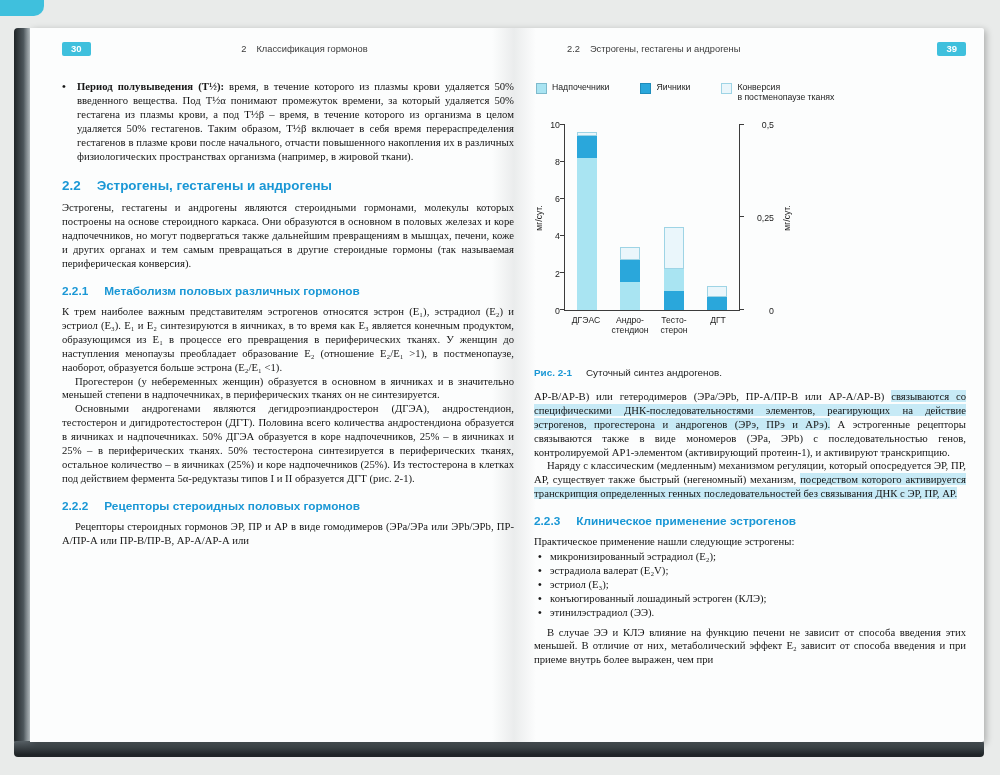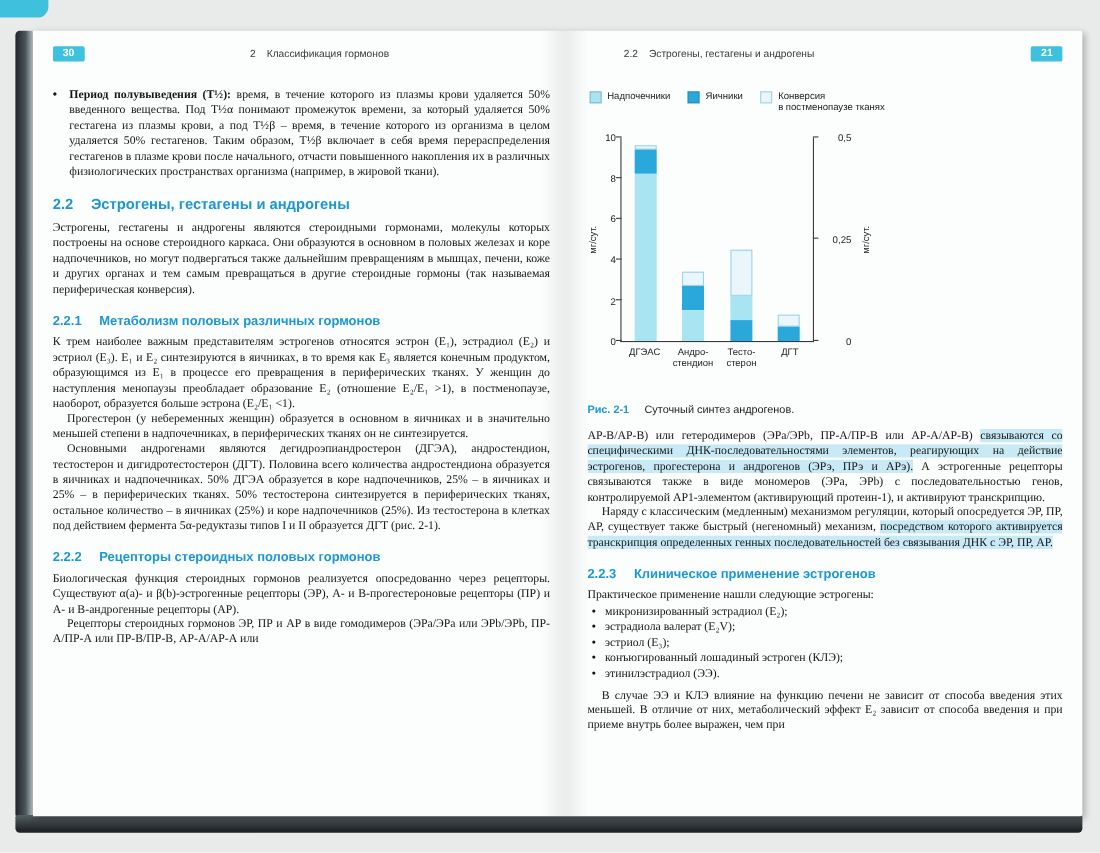--- a/index.html
+++ b/index.html
@@ -15,21 +15,21 @@
     border-radius:4px 0 0 4px; }
   .edge-bottom { position:absolute; left:14px; top:741px; width:970px; height:16px;
     background:linear-gradient(to bottom,#565f64,#1f2427 85%); border-radius:2px 2px 4px 4px; }
 
   .book { position:absolute; left:30px; top:28px; width:954px; height:714px;
     background:#fcfdfd; box-shadow:2px 2px 7px rgba(0,0,0,0.28); border-radius:0 2px 2px 0; }
   .gutter { position:absolute; left:462px; top:0; width:44px; height:100%;
     background:linear-gradient(to right,rgba(55,65,70,0),rgba(55,65,70,0.09) 50%,rgba(55,65,70,0)); }
 
   .page { position:absolute; top:8px; color:#161616; }
-  .page-left  { left:18px;  width:452px; height:700px; overflow:hidden; }
+  .page-left  { left:32px;  width:452px; height:700px; overflow:hidden; }
   .page-right { left:504px; width:432px; height:700px; overflow:hidden; }
 
   .pagehead { position:relative; height:16px; font-family:"Liberation Sans","DejaVu Sans",sans-serif;
     font-size:9.3px; color:#3a3a3a; margin-top:6px; }
   .badge { position:absolute; top:0; background:var(--badge-cyan,#2fb9d4); color:#fff; font-weight:bold;
     font-size:9.5px; line-height:14px; padding:0 9px; border-radius:2px; }
   .badge-left { left:0; }
   .badge-right { right:0; }
   .running-head { position:absolute; top:2px; white-space:nowrap;margin-left:33px; }
   .rh-center { left:0; right:0; text-align:center; }
@@ -50,21 +50,21 @@
   .bullet-item .body-p { flex:1; }
 
   .hl { background:var(--highlight,#c9ecf7); }
 
   .est-list { list-style:none; margin:1px 0 6px 4px; }
   .est-list li { display:flex; font-size:10.7px; line-height:13.9px; }
   .est-list .dot { width:12px; font-weight:bold; }
 
   
   .figure { font-family:"Liberation Sans","DejaVu Sans",sans-serif; margin-top:24px; margin-bottom:12px; }
-  .legend { display:flex; gap:16px; align-items:flex-start; font-size:8.7px; color:#222; margin:0 0 10px 2px; }
+  .legend { display:flex; gap:31px; align-items:flex-start; font-size:8.7px; color:#222; margin:0 0 10px 2px; }
   .legend-item { display:flex; gap:5px; align-items:flex-start; }
   .swatch { width:11px; height:11px; flex:0 0 auto; border:1px solid rgba(0,60,90,0.25); margin-top:1px; }
   .legend-label { white-space:pre-line; line-height:1.2; }
 
   .fig-chart { position:relative; height:246px; width:300px; }
   .axis-title { position:absolute; font-size:8.6px; color:#222; transform:rotate(-90deg); white-space:nowrap; }
   #ltitle { left:-8px; top:100px; }
   #rtitle { left:240px; top:100px; }
   .ylcol { position:absolute; top:12px; height:186px; font-size:8.8px; color:#222; }
   #ylabels-left { left:2px; width:24px; text-align:right; }
@@ -119,30 +119,29 @@
       <h3 class="h-sub">
         <span class="sec-no">2.2.1</span><span>Метаболизм половых различных гормонов</span>
       </h3>
       <p class="body-p">К трем наиболее важным представителям эстрогенов относятся эстрон (Е₁), эстрадиол (Е₂) и эстриол (Е₃). Е₁ и Е₂ синтезируются в яичниках, в то время как Е₃ является конечным продуктом, образующимся из Е₁ в процессе его превращения в периферических тканях. У женщин до наступления менопаузы преобладает образование Е₂ (отношение Е₂/Е₁ &gt;1), в постменопаузе, наоборот, образуется больше эстрона (Е₂/Е₁ &lt;1).</p>
       <p class="body-p indent">Прогестерон (у небеременных женщин) образуется в основном в яичниках и в значительно меньшей степени в надпочечниках, в периферических тканях он не синтезируется.</p>
       <p class="body-p indent">Основными андрогенами являются дегидроэпиандростерон (ДГЭА), андростендион, тестостерон и дигидротестостерон (ДГТ). Половина всего количества андростендиона образуется в яичниках и надпочечниках. 50% ДГЭА образуется в коре надпочечников, 25% – в яичниках и 25% – в периферических тканях. 50% тестостерона синтезируется в периферических тканях, остальное количество – в яичниках (25%) и коре надпочечников (25%). Из тестостерона в клетках под действием фермента 5α-редуктазы типов I и II образуется ДГТ (рис. 2-1).</p>
 
       <h3 class="h-sub">
         <span class="sec-no">2.2.2</span><span>Рецепторы стероидных половых гормонов</span>
       </h3>
-      <p class="body-p">Биологическая функция стероидных гормонов реализуется опосредованно через рецепторы. Существуют α(а)- и β(b)-эстрогенные рецепторы (ЭР), А- и В-прогестероновые рецепторы (ПР) и А- и В-андрогенные рецепторы (АР).</p>
       <p class="body-p indent">Рецепторы стероидных гормонов ЭР, ПР и АР в виде гомодимеров (ЭРа/ЭРа или ЭРb/ЭРb, ПР-А/ПР-А или ПР-В/ПР-В, АР-А/АР-А или</p>
     </div>
 
     <div class="page page-right">
       <div class="pagehead">
         <span class="running-head rh-left">
           <span class="rh-no">2.2</span><span>Эстрогены, гестагены и андрогены</span>
         </span>
-        <span class="badge badge-right">21</span>
+        <span class="badge badge-right">39</span>
       </div>
 
       <div class="figure">
         <div class="legend" id="legend">
             <div class="legend-item">
               <span class="swatch" style="background: rgb(169, 228, 242);"></span>
               <span class="legend-label">Надпочечники</span>
             </div>
             <div class="legend-item">
               <span class="swatch" style="background: rgb(42, 167, 219);"></span>

